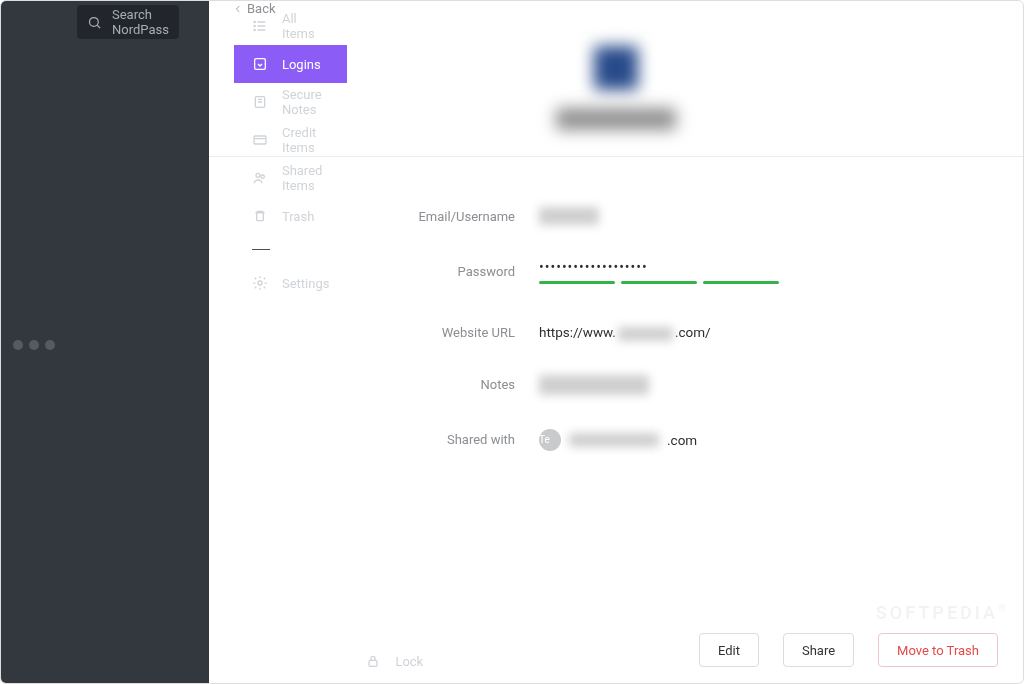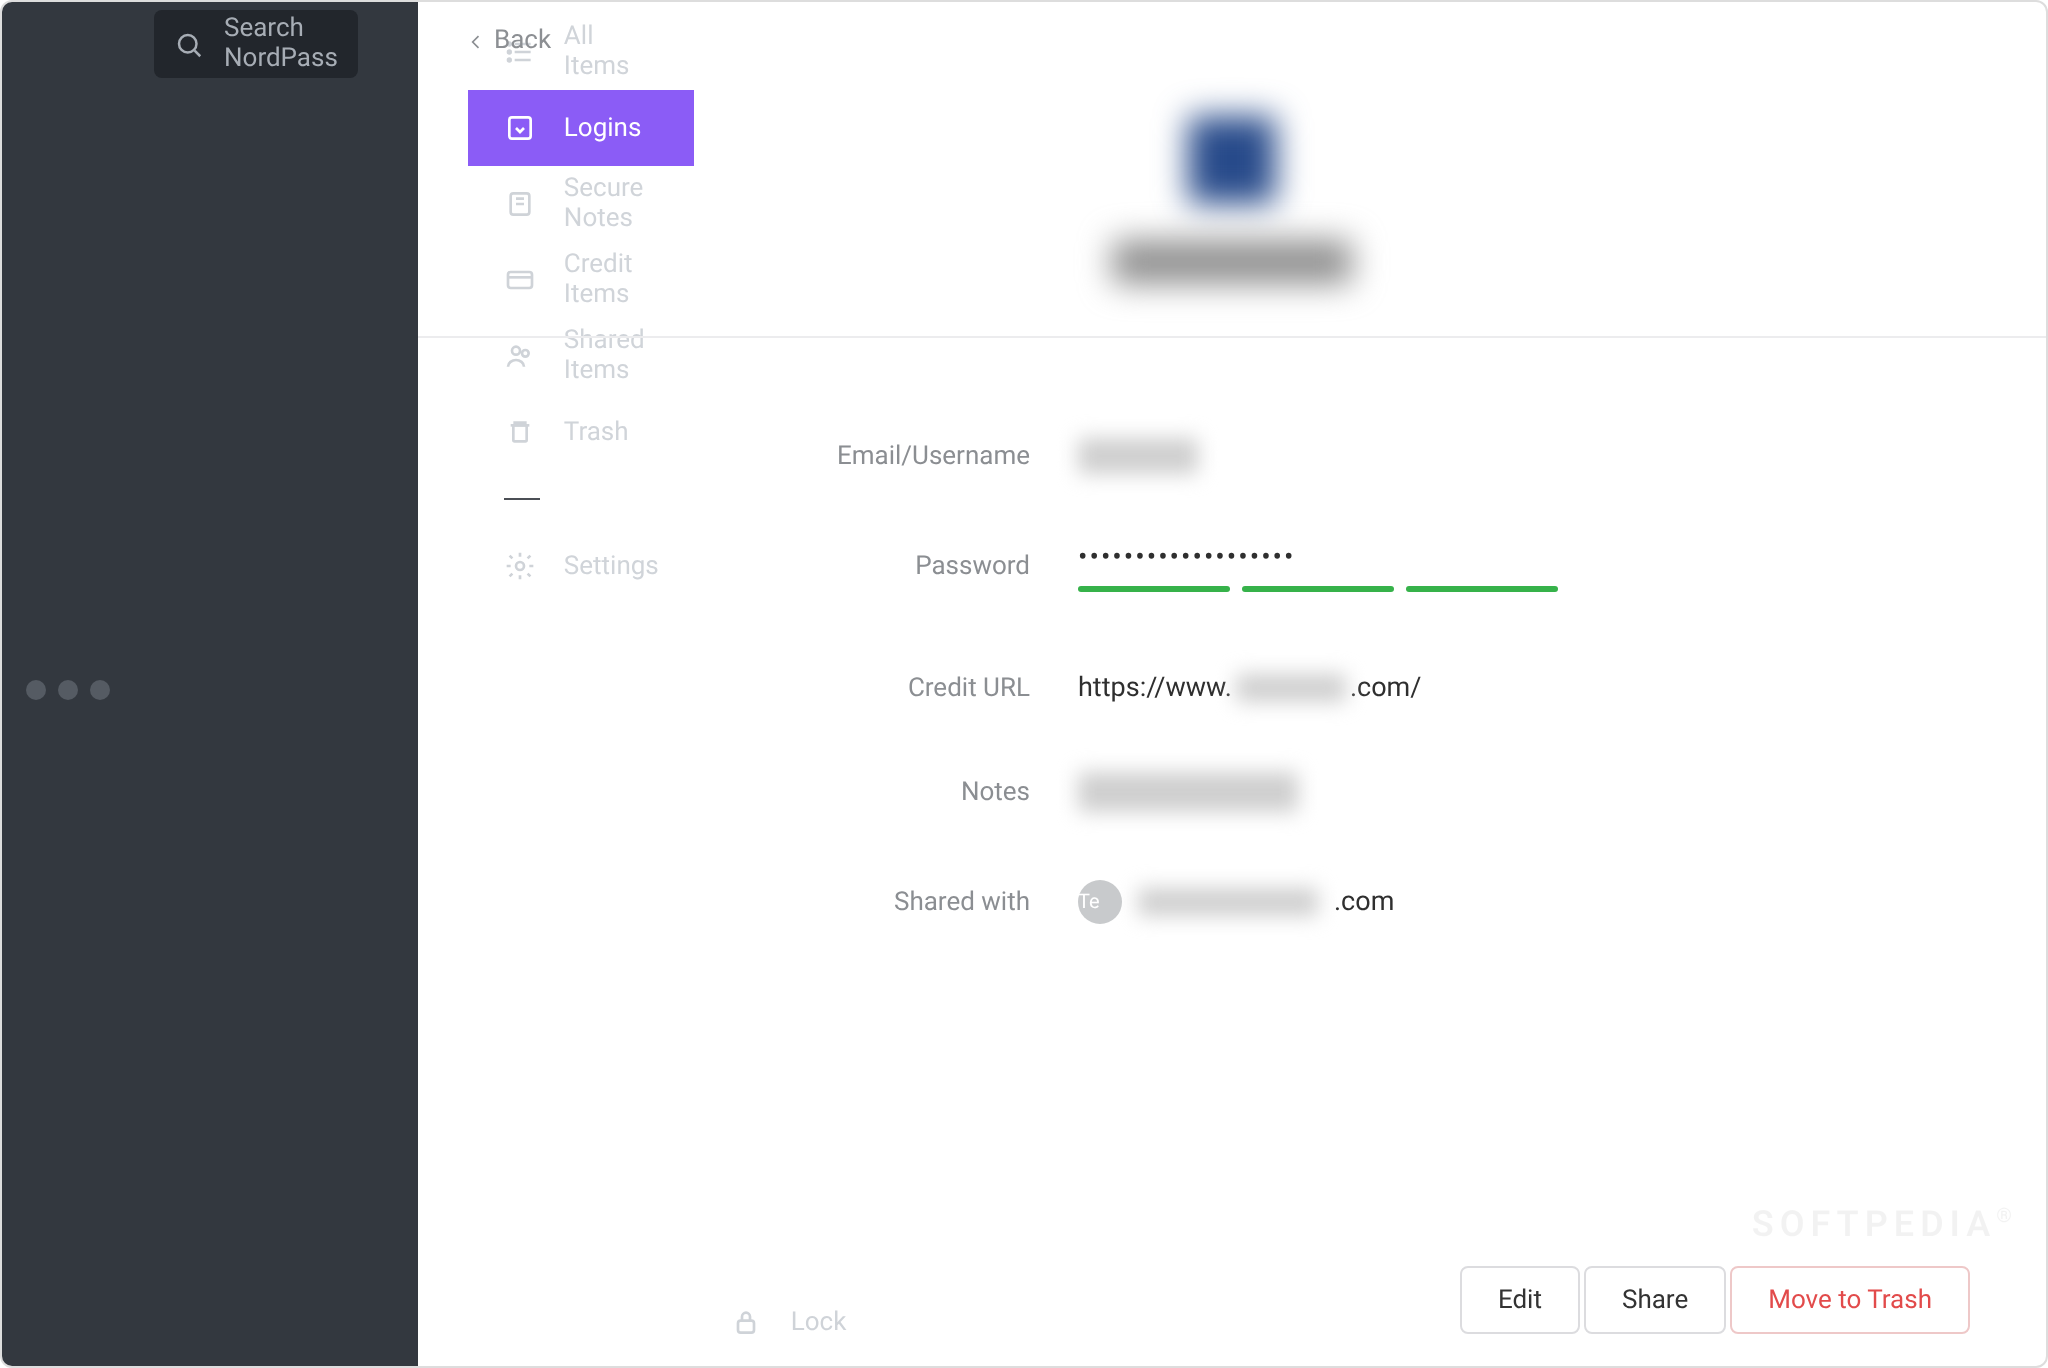--- a/index.html
+++ b/index.html
@@ -91,21 +91,21 @@
 
   
   .main {
     flex: 1;
     position: relative;
     display: flex;
     flex-direction: column;
     overflow: hidden;
   }
   .back {
-    padding: 12px 24px 0 24px;
+    padding: 0 24px 0 24px;
     color: #8c8f93;
     font-size: 13px;
     display: flex;
     align-items: center;
     gap: 4px;
   }
   .back svg { width:10px; height:10px; stroke:#8c8f93; fill:none; }
 
   .hero {
     display:flex;
@@ -181,23 +181,23 @@
     background: #c8cacc;
     color: #fff;
     font-size: 10px;
     display:flex; align-items:center; justify-content:flex-start;
   }
 
   
   .action-bar {
     position: absolute;
     bottom: 16px;
-    right: 38px;
-    display: flex;
-    gap: 2px;
+    right: 25px;
+    display: flex;
+    gap: 24px;
   }
   .btn {
     height: 34px;
     padding: 0 18px;
     border: 1px solid #dcdcdf;
     background: #fff;
     border-radius: 4px;
     font-size: 13px;
     color: #333;
     display:flex; align-items:center;
@@ -361,21 +361,21 @@
         <span class="pw-dots">•••••••••••••••••••</span>
         <div class="pw-strength">
           <div class="pw-seg"></div>
           <div class="pw-seg"></div>
           <div class="pw-seg"></div>
         </div>
       </div>
     </div>
 
     <div class="field-row">
-      <div class="field-label">Credit URL</div>
+      <div class="field-label">Website URL</div>
       <div class="field-value">
         <span>https://www.</span><span class="blur-chip" style="width:55px;height:14px;margin:0 2px;"></span><span>.com/</span>
       </div>
     </div>
 
     <div class="field-row">
       <div class="field-label">Notes</div>
       <div class="field-value">
         <span class="blur-chip" style="width:110px;height:20px"></span>
       </div>

